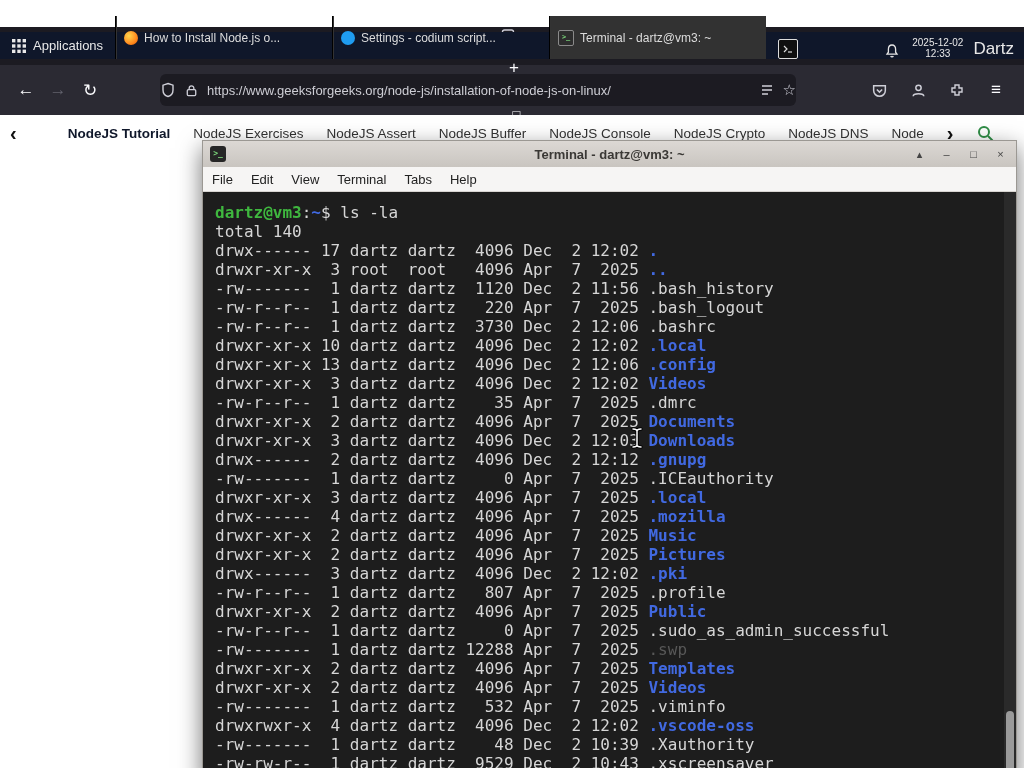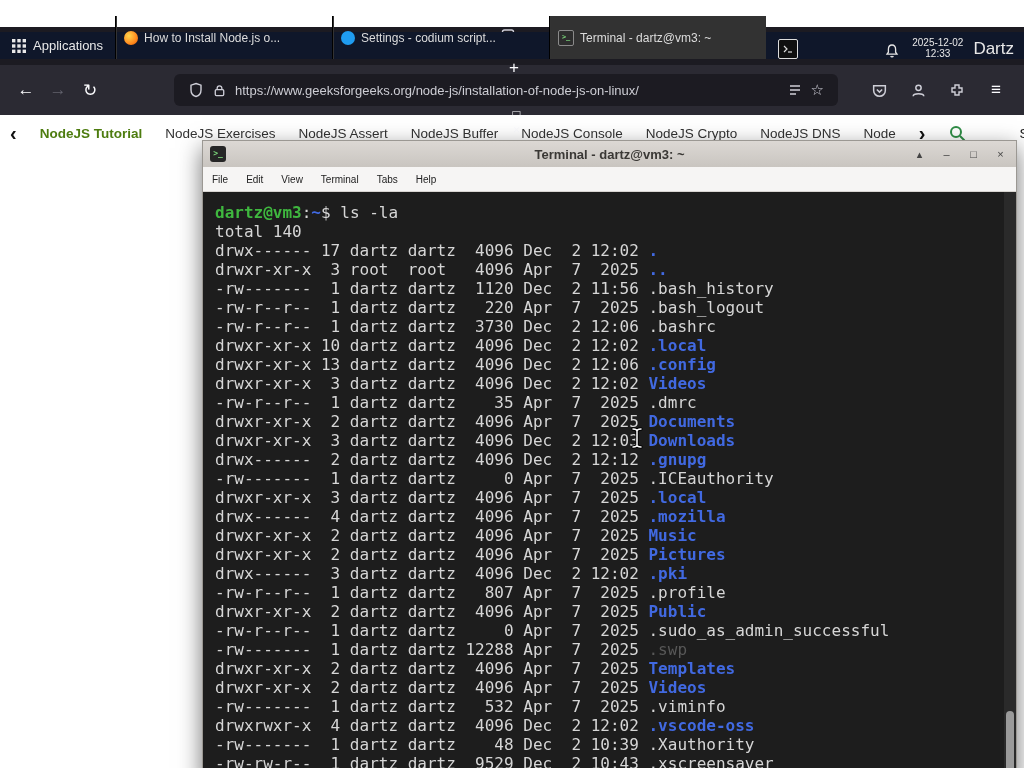--- a/index.html
+++ b/index.html
@@ -40,48 +40,48 @@
   .tab-title { flex:1; overflow:hidden; white-space:nowrap; }
   .tab-close { color:#d6d6de; font-size:13px; padding:0 2px; }
   .newtab { width:28px; height:28px; display:grid; place-items:center; color:#fbfbfe; font-size:17px; margin-left:4px; }
   .tab-spacer { flex:1; }
   .alltabs { width:26px; height:26px; display:grid; place-items:center; color:#fbfbfe; font-size:12px; margin-right:46px; }
   .winbtn { width:26px; height:26px; display:grid; place-items:center; color:#fbfbfe; font-size:13px; margin-left:9px; }
 
   .navbar { height:50px; background:#2b2a33; display:flex; align-items:center; padding:0 10px; }
   .navico { width:32px; height:32px; display:grid; place-items:center; color:#fbfbfe; font-size:17px; border-radius:4px; }
   .navico.disabled { color:#62626d; }
-  .urlbar { width:636px; height:32px; margin-left:68px; background:#1c1b22; border-radius:6px;
-            display:flex; align-items:center; gap:8px; padding:0 14px; }
+  .urlbar { width:636px; height:32px; margin-left:54px; background:#1c1b22; border-radius:6px;
+            display:flex; align-items:center; gap:8px; padding:0 0; }
   .url-text { flex:1; color:#cdcdd4; font-size:13px; white-space:nowrap; overflow:hidden; }
   .url-star { color:#cfcfd8; font-size:15px; }
   .nav-right { margin-left:auto; display:flex; align-items:center; gap:7px; margin-right:2px; }
 
   .gfg-nav { height:36px; background:#fff; border-bottom:1px solid #ececec; display:flex; align-items:center;
              gap:23px; padding:0 14px 0 10px; font-size:13.5px; color:#333; }
   .gfg-chev { font-size:20px; font-weight:bold; color:#111; line-height:1; }
   .gfg-link { white-space:nowrap; }
-  .gfg-link.bold { font-weight:bold; color:#4d7c0f; }
+  .gfg-link.bold { font-weight:bold; color:#0f172a;margin-left:28px; }
   .gfg-search { margin-left:auto; display:grid; place-items:center; width:26px; height:26px; }
   .gfg-signin { color:#111; font-size:13.5px; margin:0 24px 0 30px; white-space:nowrap; }
   .page-bg { position:absolute; top:124px; left:0; right:0; bottom:0; background:#fff; }
 
   
   .termwin { position:absolute; left:202px; top:140px; width:815px; height:640px; z-index:40;
              display:flex; flex-direction:column; box-shadow:0 8px 22px rgba(0,0,0,.55);
              border:1px solid #9b9893; box-sizing:border-box; }
   .titlebar { height:26px; background:linear-gradient(#dcd8d4,#c9c5c0); display:flex; align-items:center;
               padding:0 7px; position:relative; flex:0 0 auto; }
   .term-ico { width:16px; height:16px; border-radius:3px; background:#262626; color:#7bd87b;
               font:bold 8px/16px "DejaVu Sans Mono",monospace; text-align:center; }
   .term-title { position:absolute; left:0; right:0; text-align:center; font-size:13px; font-weight:bold; color:#3a3835; }
   .tb-btns { margin-left:auto; display:flex; gap:10px; position:relative; z-index:1; }
   .tb-btn { width:17px; height:17px; display:grid; place-items:center; color:#444; font-size:11px; }
   .menubar { height:24px; background:#f6f5f4; border-bottom:1px solid #d8d5d1; display:flex; align-items:center;
-             font-size:10px; color:#222; flex:0 0 auto; }
+             font-size:13px; color:#222; flex:0 0 auto; }
   .menu-item { padding:0 9px; }
   .termbody { flex:1; background:var(--term-bg); position:relative; overflow:hidden; }
   .termbody pre { margin:8px; padding:3px 14px 0 4px; font:16px/19px "DejaVu Sans Mono",monospace;
                   color:var(--term-fg); }
   .t-green { color:var(--prompt-green); font-weight:bold; }
   .t-blue  { color:var(--dir-blue);  font-weight:bold; }
   .t-dim   { color:var(--dim); }
   .term-scroll { position:absolute; top:0; right:0; bottom:0; width:12px; background:#2a2a2a; }
   .term-thumb { position:absolute; right:2px; bottom:6px; width:8px; height:62px; background:#9a9a9a; border-radius:4px; }
 

